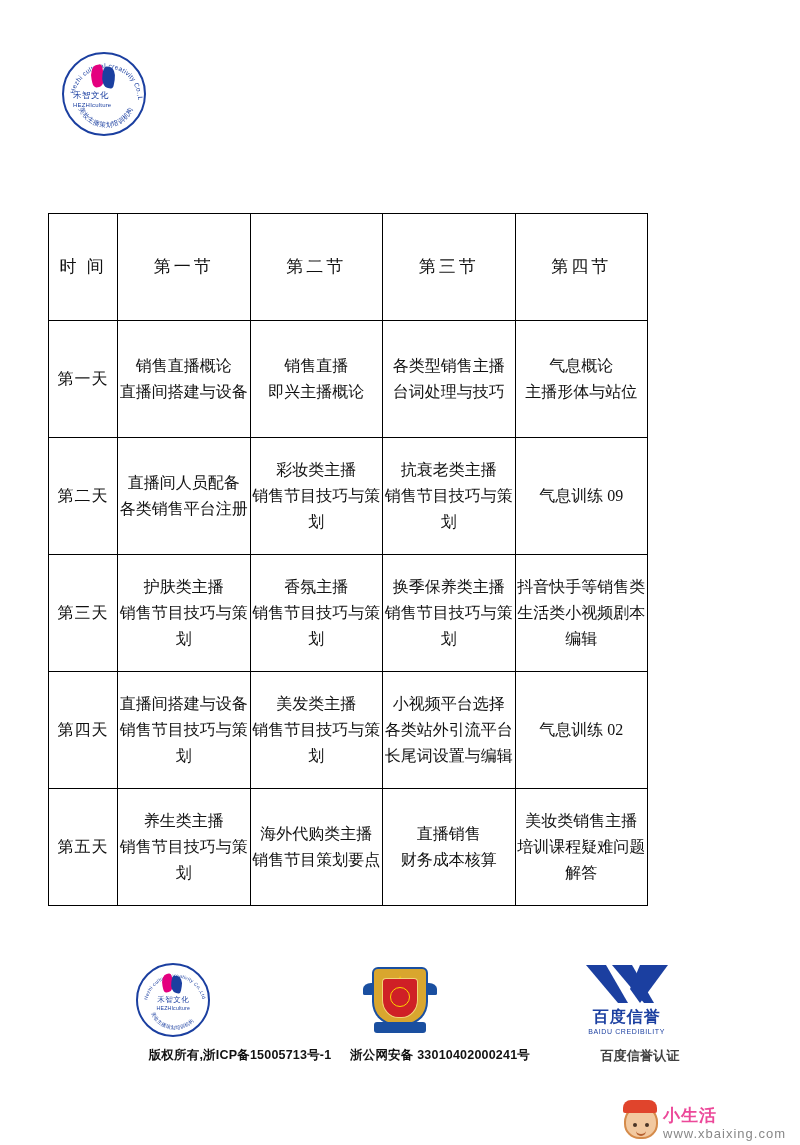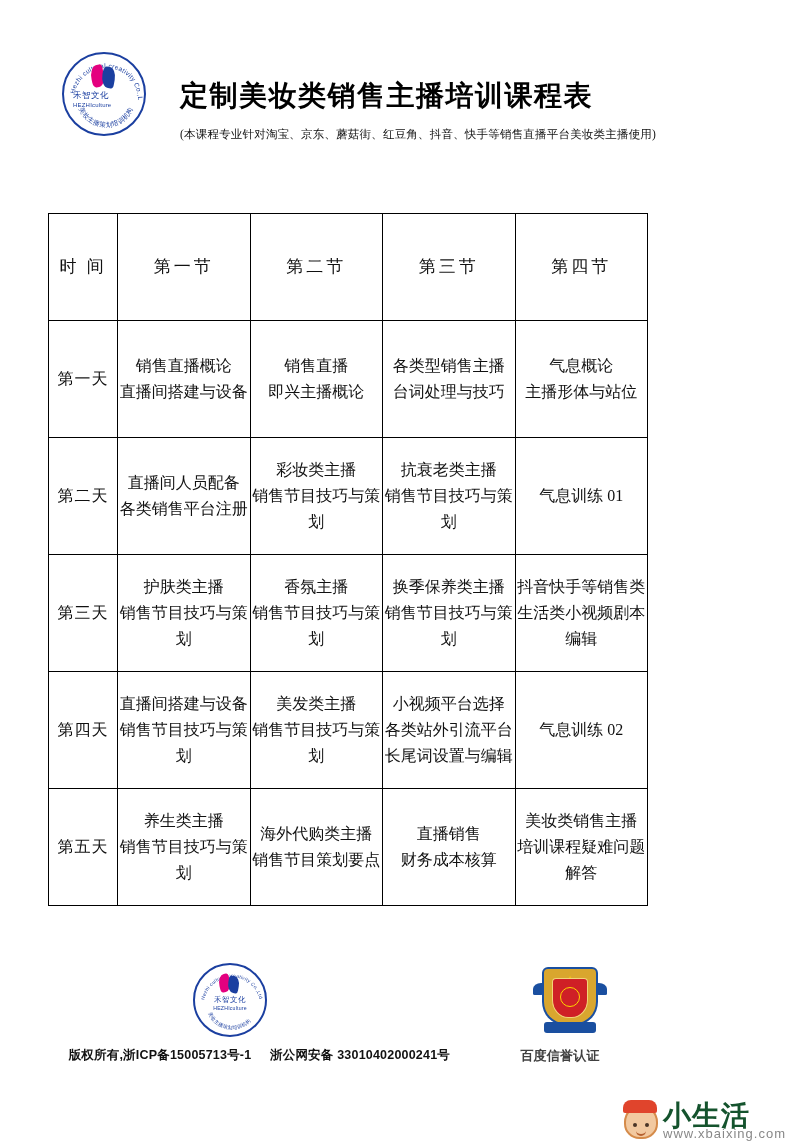--- a/index.html
+++ b/index.html
@@ -284,21 +284,21 @@
   }
   .baidu-en {
     font-family: "Liberation Sans", sans-serif;
     font-size: 7px;
     color: #1b3fa0;
     letter-spacing: .6px;
     line-height: 10px;
   }
   .footer-texts {
     display: flex;
-    justify-content: flex-start;
+    justify-content: flex-end;
     align-items: flex-start;
     padding: 10px 60px 0 60px;
   }
   .footer-text {
     width: 200px;
     text-align: center;
     font-family: "Liberation Sans", sans-serif;
     font-size: 12.5px;
     font-weight: bold;
     color: #111111;
@@ -348,23 +348,23 @@
     transform: translateX(-50%);
     width: 10px; height: 5px;
     border-bottom: 2px solid #b5602f;
     border-radius: 0 0 10px 10px;
   }
   .wm-text {
     text-align: left;
   }
   .wm-cn {
     font-family: "Liberation Sans", sans-serif;
-    font-size: 28px;
+    font-size: 17px;
     font-weight: bold;
-    color: #14532d;
+    color: #ec4899;
     letter-spacing: 1px;
     line-height: 24px;
   }
   .wm-en {
     font-family: Liberation Sans, sans-serif;
     font-size: 13px;
     color: #888888;
     letter-spacing: 1px;
     line-height: 11px;
   }
@@ -390,24 +390,20 @@
       <div class="logo-inner">
         <div class="logo-mark">
           <span class="swirl-a"></span>
             <span class="swirl-b"></span>
         </div>
         <div class="logo-cn">禾智文化</div>
         <div class="logo-en">HEZHIculture</div>
       </div>
     </div>
   </div>
-  <div class="title-wrap">
-    <div class="doc-title">定制美妆类销售主播培训课程表</div>
-    <div class="doc-subtitle">(本课程专业针对淘宝、京东、蘑菇街、红豆角、抖音、快手等销售直播平台美妆类主播使用)</div>
-  </div>
 </div>
 
 <div class="table-wrap">
   <table class="schedule">
     <thead>
       <tr>
         <td class="col-time">时 间</td>
         <td>第一节</td>
         <td>第二节</td>
         <td>第三节</td>
@@ -444,21 +440,21 @@
         </td>
         <td>
           <span class="cell-line">彩妆类主播</span>
           <span class="cell-line">销售节目技巧与策划</span>
         </td>
         <td>
           <span class="cell-line">抗衰老类主播</span>
           <span class="cell-line">销售节目技巧与策划</span>
         </td>
         <td>
-          <span class="cell-single">气息训练 01</span>
+          <span class="cell-single">气息训练 09</span>
         </td>
       </tr>
 
       <tr>
         <td class="col-time">第三天</td>
         <td>
           <span class="cell-line">护肤类主播</span>
           <span class="cell-line">销售节目技巧与策划</span>
         </td>
         <td>
@@ -554,20 +550,33 @@
         </div>
         <div class="shield">
           <div class="star">★</div>
           <div class="inner-shield"></div>
           <div class="globe"></div>
         </div>
         <div class="ribbon"></div>
       </div>
     </div>
 
+    <div class="badge">
+      <div class="baidu">
+        <div class="baidu-v">
+          <svg width="86" height="44" viewBox="0 0 86 44">
+            <polygon points="2,2 22,2 44,40 34,40" fill="#1b3fa0"></polygon>
+            <polygon points="28,2 48,2 70,40 60,40" fill="#1b3fa0"></polygon>
+            <polygon points="56,2 84,2 56,40 46,26" fill="#1b3fa0"></polygon>
+          </svg>
+        </div>
+        <div class="baidu-cn">百度信誉</div>
+        <div class="baidu-en">BAIDU CREDIBILITY</div>
+      </div>
+    </div>
   </div>
 
   <div class="footer-texts">
     <div class="footer-text">版权所有,浙ICP备15005713号-1</div>
     <div class="footer-text">浙公网安备 33010402000241号</div>
     <div class="footer-text cred">百度信誉认证</div>
   </div>
 
   <div class="watermark">
     <div class="wm-face">

